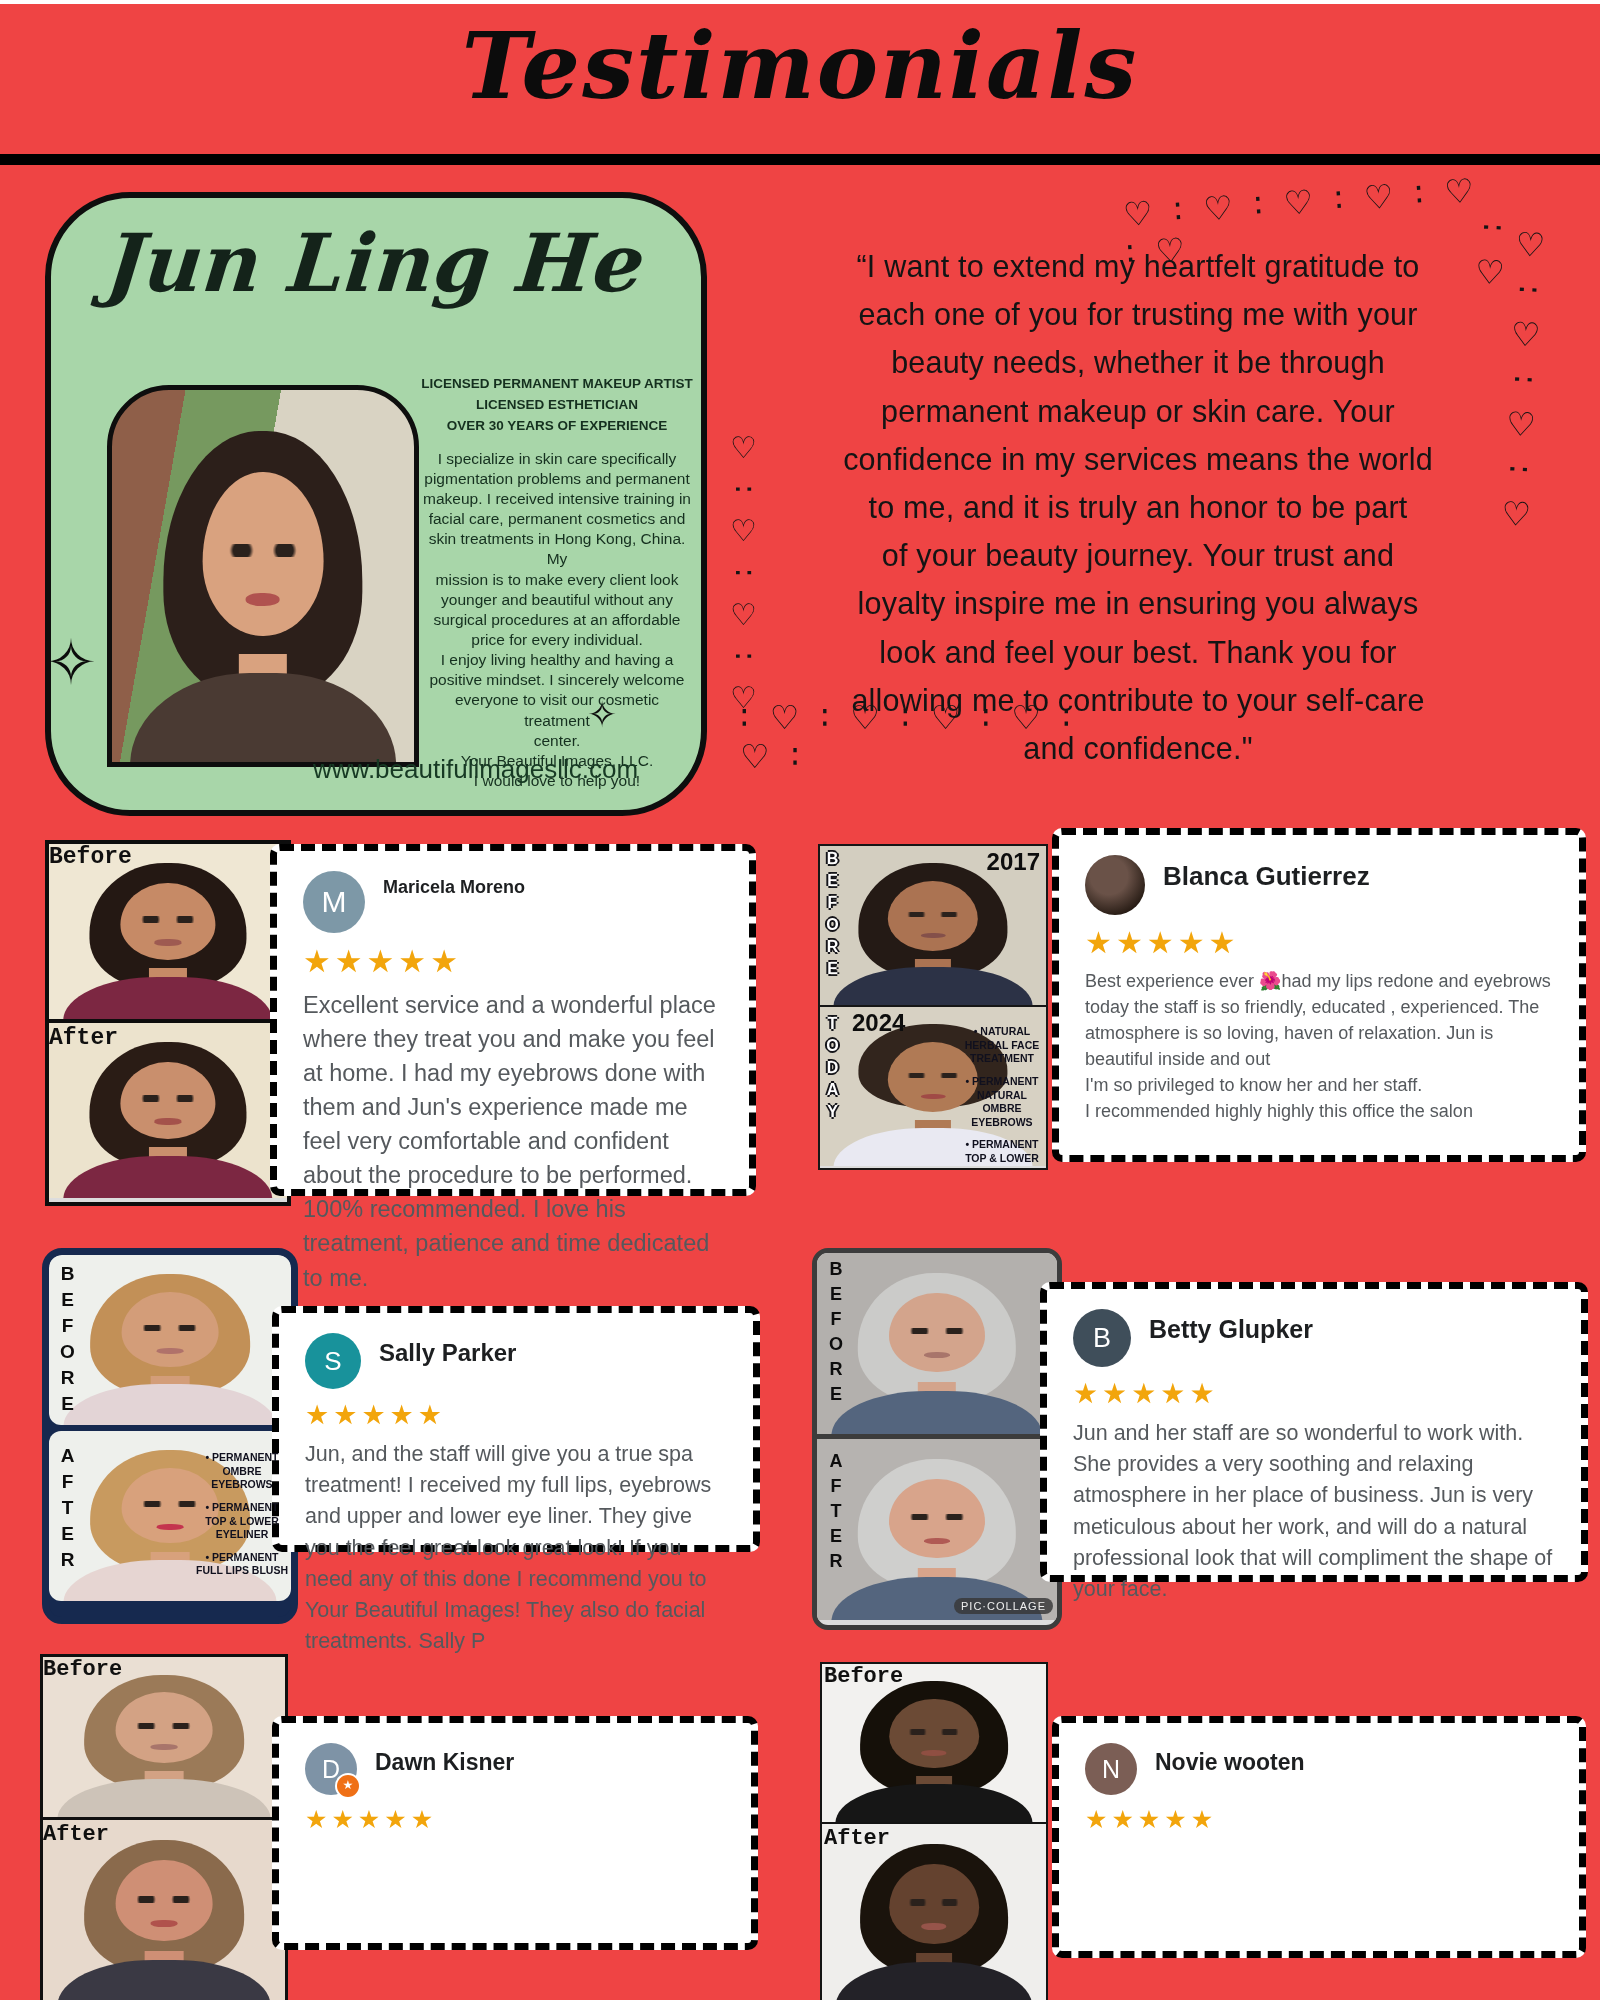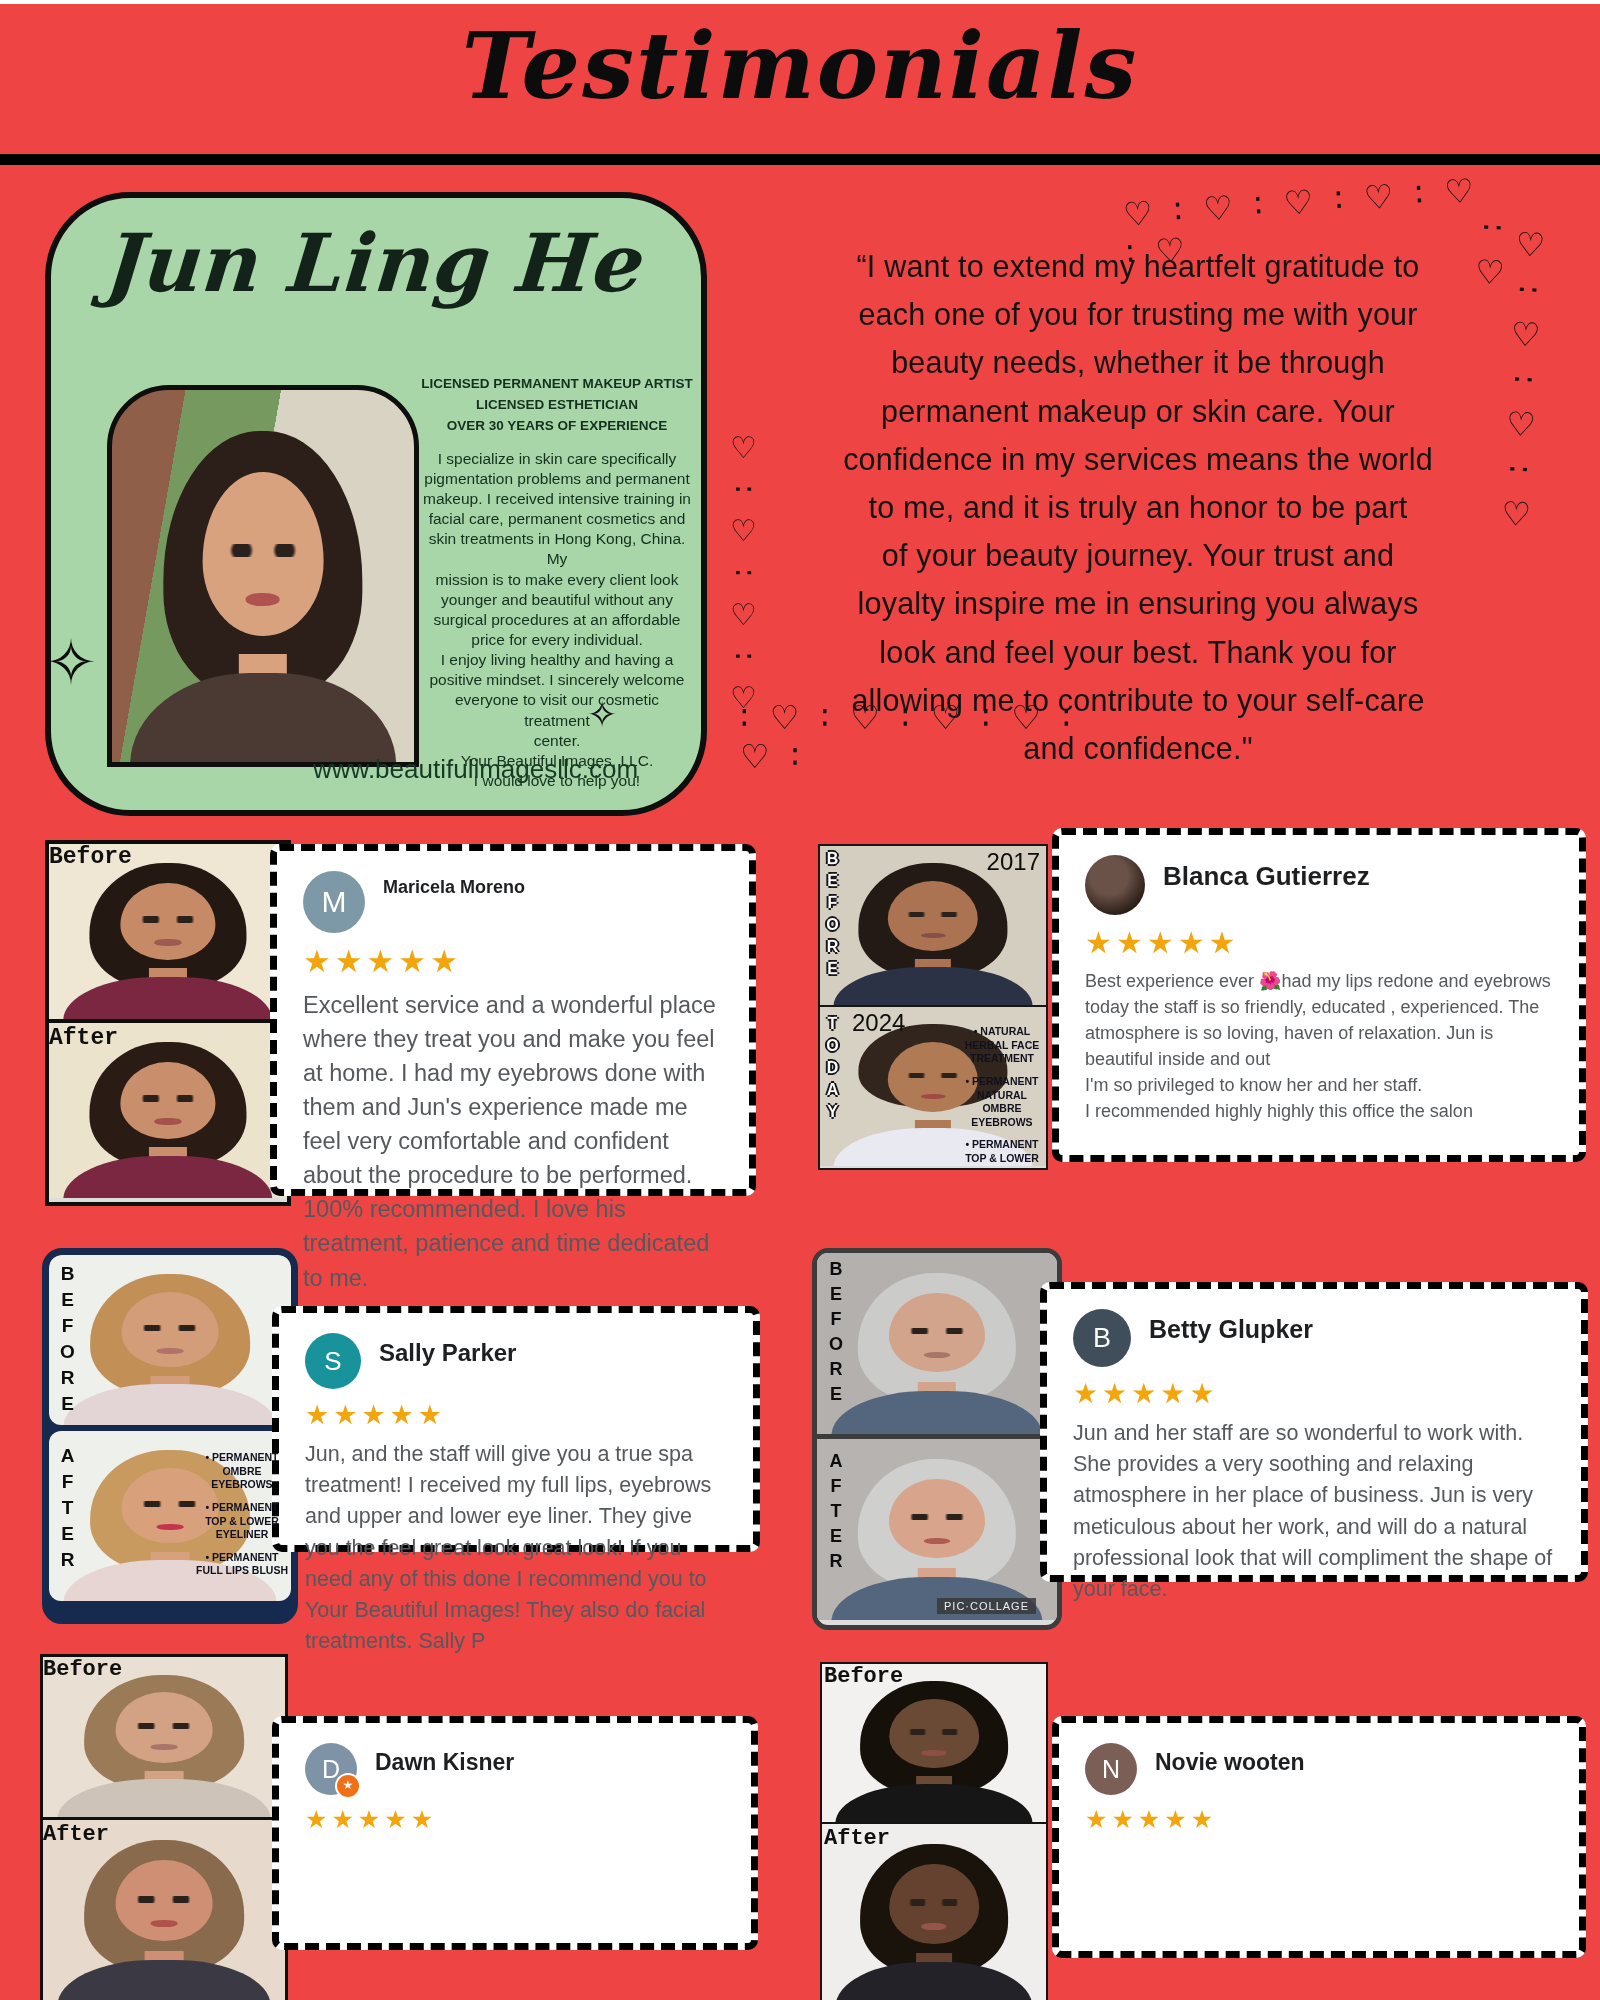--- a/index.html
+++ b/index.html
@@ -59,26 +59,26 @@
     transform:translateX(-50%);background:var(--skin);}
   .portrait .body{position:absolute;left:50%;bottom:-2%;width:88%;height:26%;
     transform:translateX(-50%);background:var(--top);border-radius:45% 45% 0 0/95% 95% 0 0;}
 
   .mono-label{position:absolute;font-family:"Liberation Mono",monospace;font-weight:700;
     font-size:23px;color:#101010;z-index:3;}
   .vword{position:absolute;writing-mode:vertical-rl;text-orientation:upright;
     font-weight:800;z-index:3;letter-spacing:5px;}
   .vword.white{color:#fff;text-shadow:-2px 0 #15151a,2px 0 #15151a,0 -2px #15151a,0 2px #15151a;}
   .vword.dark{color:#0d0d0d;}
-  .year{position:absolute;font-weight:400;font-size:24px;color:#0d0d0d;z-index:3;}
+  .year{position:absolute;font-weight:700;font-size:24px;color:#0d0d0d;z-index:3;}
   .svc{font-weight:800;font-size:10.5px;line-height:1.3;color:#10101e;text-align:center;margin-bottom:9px;}
   .svc::before{content:"• ";}
   .svc-col{position:absolute;z-index:3;}
-  .watermark{position:absolute;right:21px;bottom:6px;background:rgba(55,55,55,.82);color:#eee;
-    font-size:11px;letter-spacing:1px;padding:2px 7px;border-radius:0;z-index:3;}
+  .watermark{position:absolute;right:4px;bottom:6px;background:rgba(55,55,55,.82);color:#eee;
+    font-size:11px;letter-spacing:1px;padding:2px 7px;border-radius:8px;z-index:3;}
 
   
   .panel1{left:45px;top:836px;width:238px;height:358px;border:4px solid #0d0d0d;}
   .panel1 .photo{height:175px;}
   .panel1 .photo.first{border-bottom:4px solid #0d0d0d;}
   
   .panel2{left:818px;top:840px;width:226px;height:322px;border:2px solid #161616;}
   .panel2 .photo{height:159px;}
   .panel2 .photo.first{border-bottom:2px solid #161616;}
   

